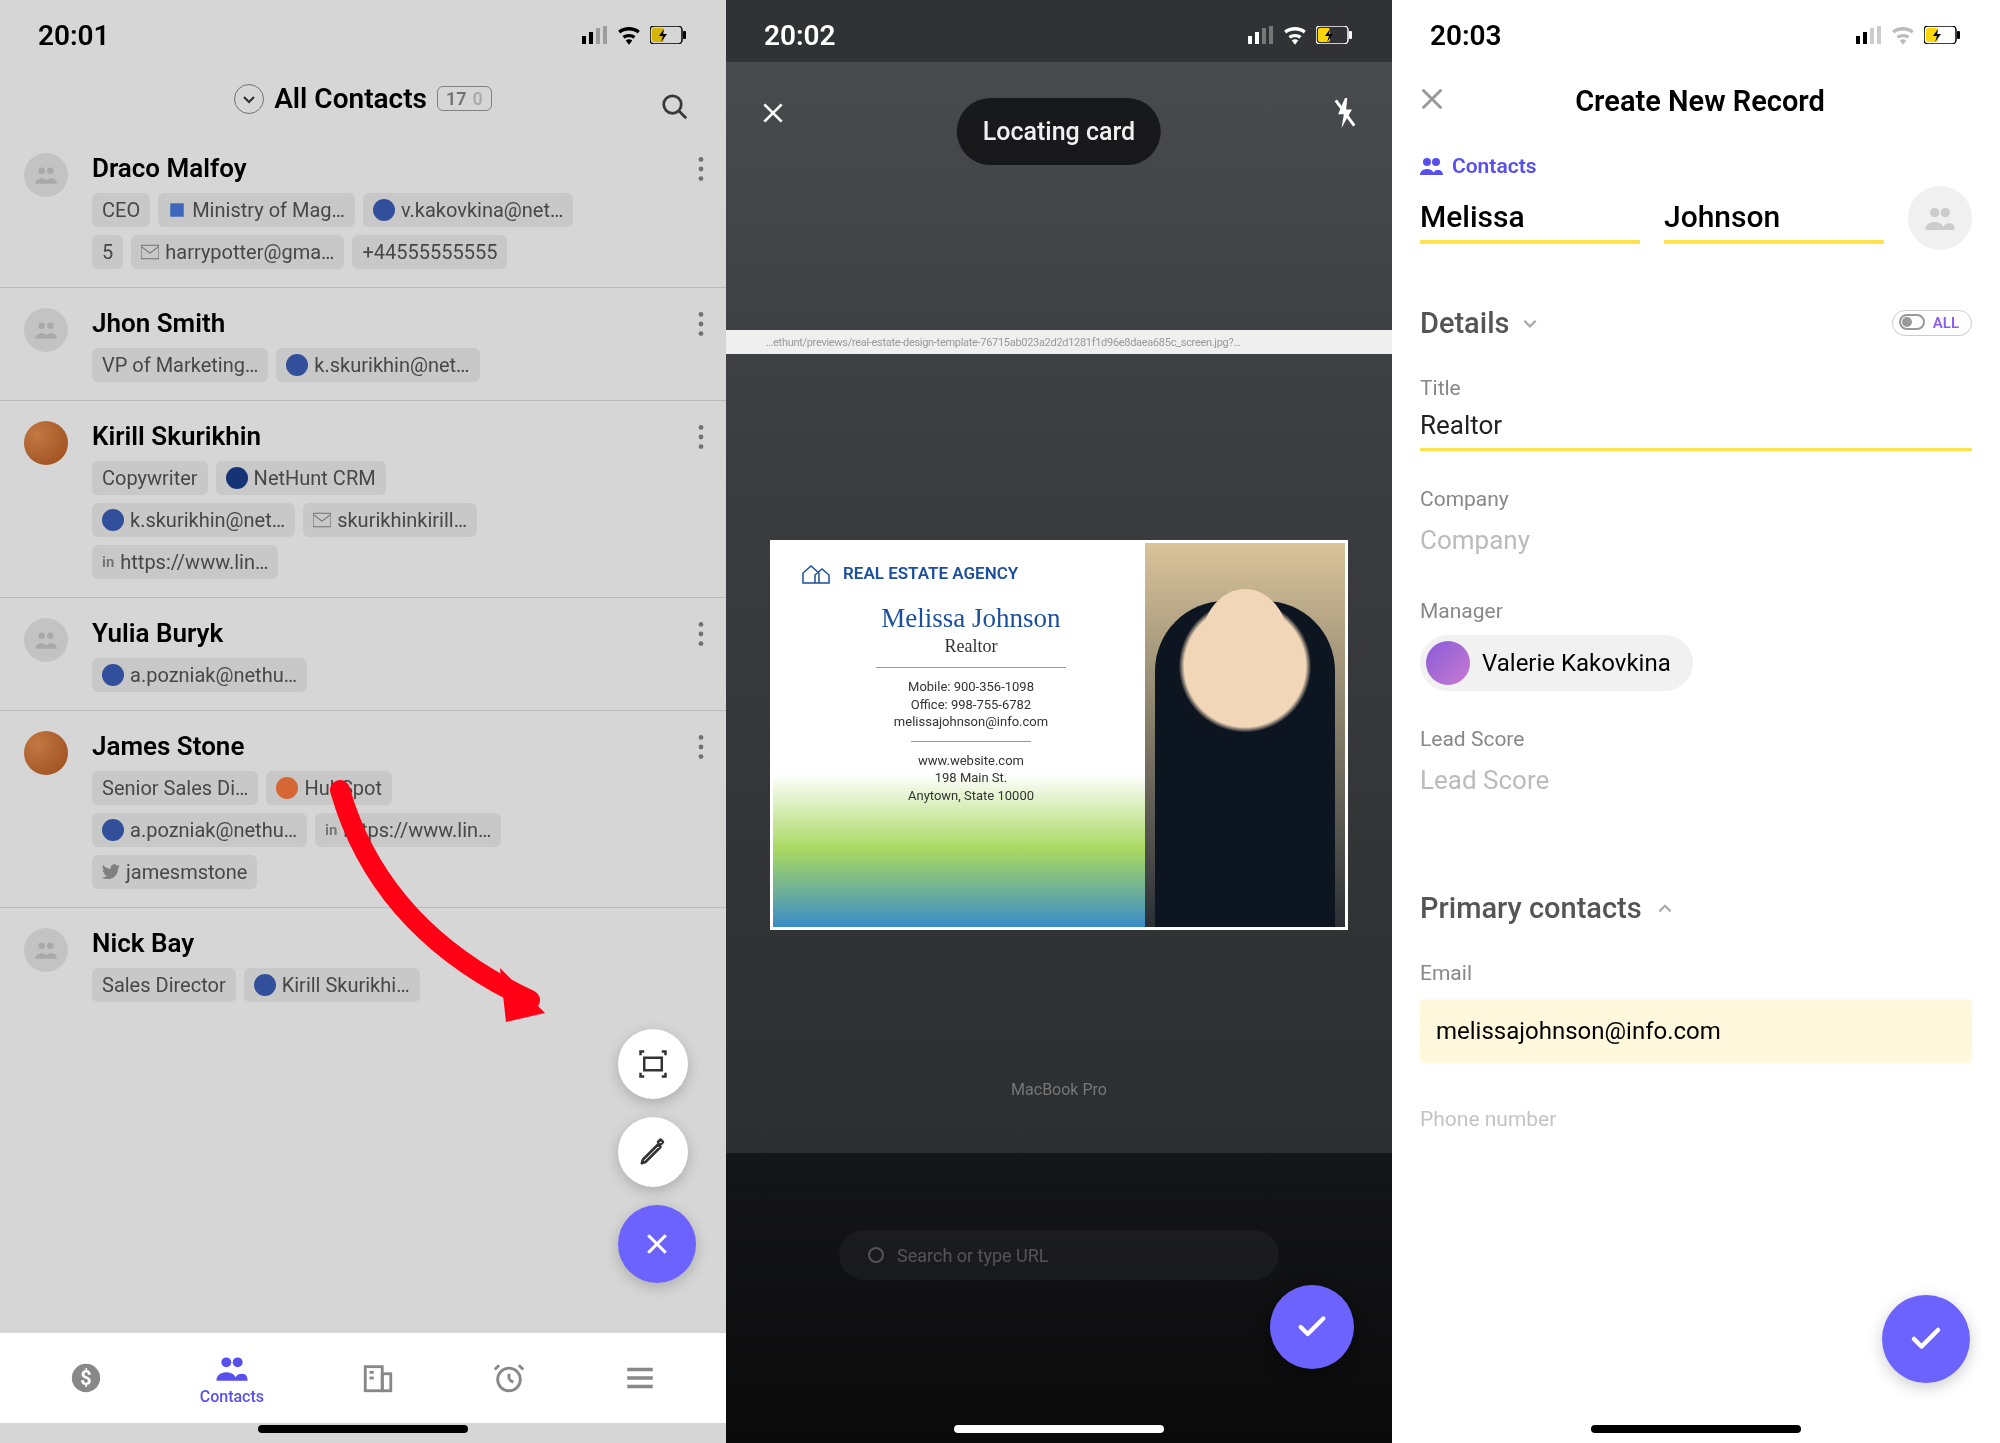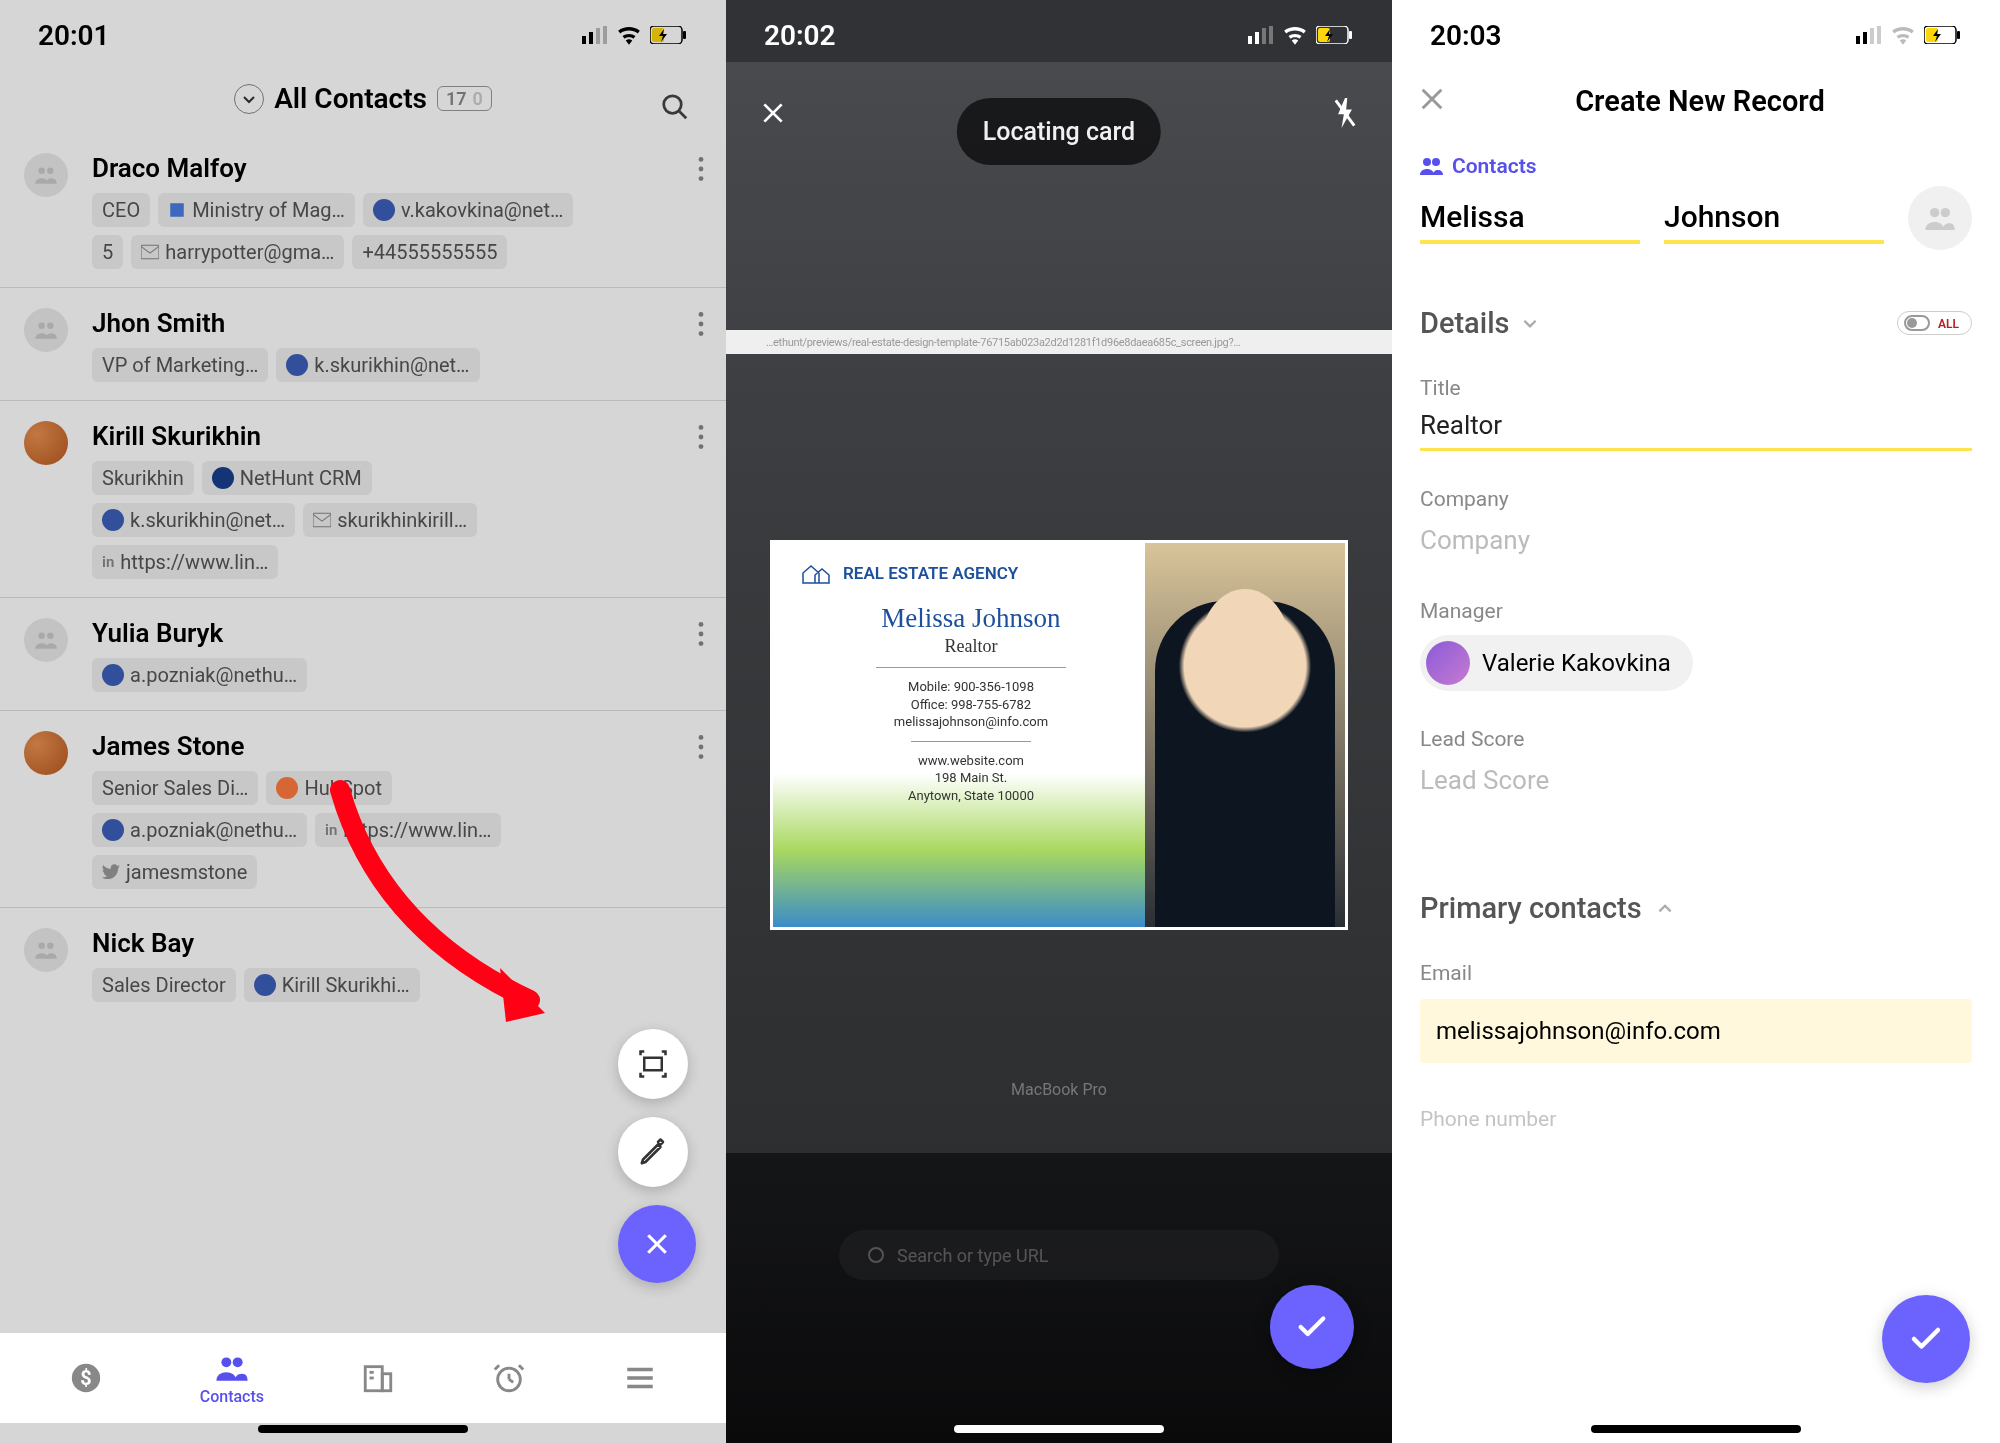--- a/index.html
+++ b/index.html
@@ -84,21 +84,21 @@
 .s3-close svg { width: 28px; height: 28px; color: #999; }
 .s3-title { flex: 1; text-align: center; font-size: 29px; font-weight: 600; margin-left: -40px; }
 .s3-form { padding: 12px 28px 0; }
 .folder-label { color: #5850ec; font-size: 21px; font-weight: 600; display: flex; align-items: center; gap: 8px; margin-bottom: 8px; }
 .name-row { display: flex; align-items: center; gap: 24px; }
 .name-field { flex: 1; font-size: 30px; font-weight: 500; padding: 6px 0; border-bottom: 4px solid #ffe34d; }
 .avatar-ghost { width: 64px; height: 64px; border-radius: 50%; background: #f0f0f0; display: flex; align-items: center; justify-content: center; }
 .avatar-ghost svg { width: 32px; height: 32px; color: #ccc; }
 .section-title { font-size: 29px; color: #555; font-weight: 500; margin-top: 56px; display: flex; align-items: center; gap: 12px; }
 .section-title .chev { color: #aaa; }
-.all-toggle { margin-left: auto; display: inline-flex; align-items: flex-end; gap: 8px; border: 1.5px solid #ccc; border-radius: 20px; padding: 3px 12px 3px 6px; color: #b91c1c; font-size: 12px; font-weight: 600; }
+.all-toggle { margin-left: auto; display: inline-flex; align-items: flex-start; gap: 8px; border: 1.5px solid #ccc; border-radius: 20px; padding: 3px 12px 3px 6px; color: #8b5cf6; font-size: 15px; font-weight: 600; }
 .all-toggle .sw { width: 26px; height: 16px; border: 2px solid #999; border-radius: 10px; position: relative; }
 .all-toggle .sw::after { content:''; position:absolute; left:1px; top:1px; width:10px; height:10px; background:#999; border-radius:50%; }
 .field-label { font-size: 21px; color: #888; margin-top: 36px; }
 .field-value { font-size: 26px; color: #222; padding: 10px 0 8px; border-bottom: 3px solid #ffe34d; }
 .field-placeholder { font-size: 26px; color: #bbb; padding: 14px 0 8px; }
 .manager-chip { display: inline-flex; align-items: center; gap: 12px; background: #f1f1f1; border-radius: 32px; padding: 6px 22px 6px 6px; margin-top: 12px; }
 .manager-chip .av { width: 44px; height: 44px; border-radius: 50%; background: linear-gradient(135deg,#8a5bd8,#c77ad1); }
 .manager-chip .nm { font-size: 24px; }
 .section2 { font-size: 29px; color: #555; font-weight: 500; margin-top: 88px; display: flex; align-items: center; gap: 14px; }
 .email-box { background: #fff8dc; border-radius: 4px; padding: 18px 16px; font-size: 24px; margin-top: 14px; }
@@ -219,21 +219,21 @@
             <circle cx="2" cy="10" r="2" fill="currentColor"></circle>
             <circle cx="2" cy="18" r="2" fill="currentColor"></circle>
           </svg></div>
     </div>
 
     <div class="contact-row">
       <div class="avatar orange"></div>
       <div class="contact-body">
         <div class="contact-name">Kirill Skurikhin</div>
         <div class="chip-row">
-          <span class="chip">Skurikhin</span>
+          <span class="chip">Copywriter</span>
           <span class="chip">
               <span class="mini" style="background:#1a3e8c"></span>
               <span>NetHunt CRM</span>
             </span>
         </div>
         <div class="chip-row" style="margin-top:8px">
           <span class="chip">
               <span class="mini"></span>
               <span>k.skurikhin@net…</span>
             </span>

